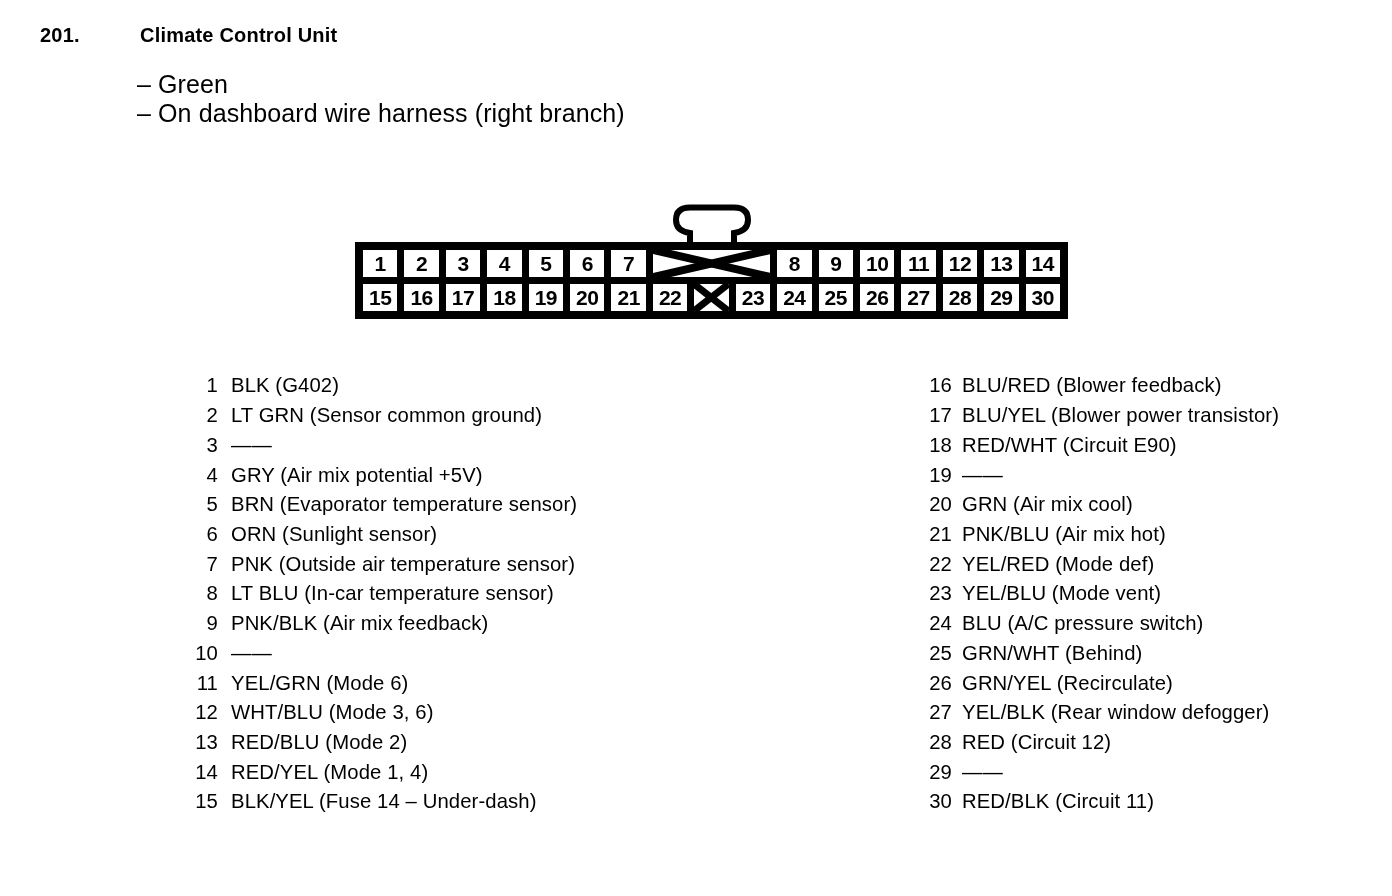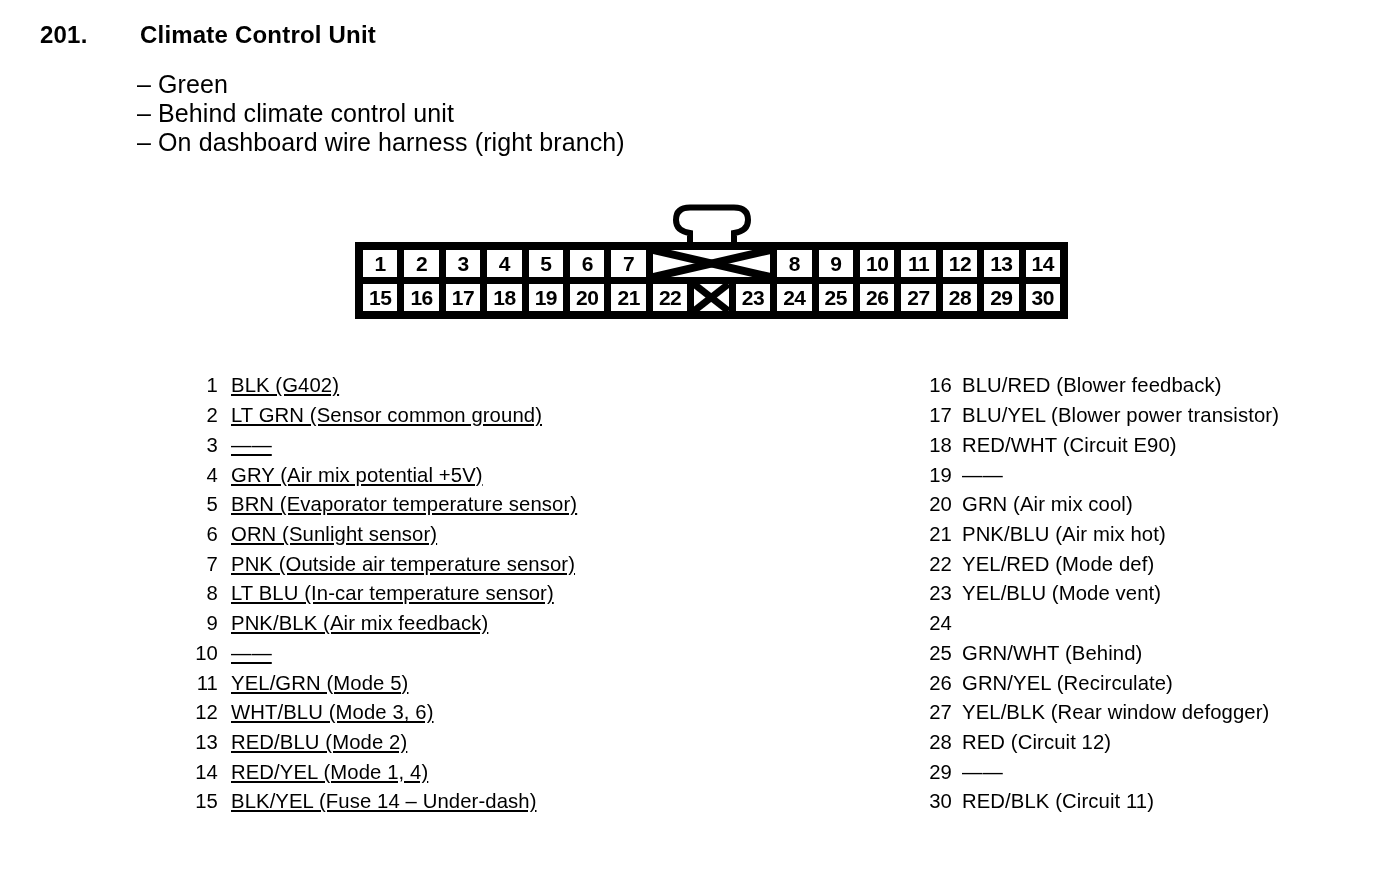--- a/index.html
+++ b/index.html
@@ -10,21 +10,21 @@
     font-family: "Liberation Sans", sans-serif;
     color: #000;
     overflow: hidden;
   }
   .page { position: absolute; inset: 0; background: #fff; }
 
   
   .title-row {
     position: absolute; left: 40px; top: 16px;
     display: flex; align-items: baseline;
-    font-weight: bold; font-size: 24px; line-height: 38px;
+    font-weight: bold; font-size: 20px; line-height: 38px;
     letter-spacing: 0.2px; white-space: nowrap;
   }
   .title-num { width: 100px; }
 
   
   .notes {
     position: absolute; left: 137px; top: 70px;
     font-size: 25px; line-height: 29.2px;
     letter-spacing: 0.1px; white-space: nowrap;
   }
@@ -56,36 +56,35 @@
   .pinlist {
     position: absolute; top: 371px;
     font-size: 20.3px; letter-spacing: 0.1px;
   }
   .pinlist.left { left: 188px; }
   .pinlist.right { left: 909px; }
   .pinrow { height: 29.72px; display: flex; align-items: center; white-space: nowrap; }
   .pnum { text-align: right; }
   .pinlist.left .pnum { width: 30px; }
   .pinlist.right .pnum { width: 43px; }
-  .pinlist.left .pdesc { margin-left: 13px; text-decoration: underline; }
+  .pinlist.left .pdesc { margin-left: 13px; }
   .pinlist.right .pdesc { margin-left: 10px; }
 </style>
 </head>
 <body>
 
 <div class="page">
 
   <div class="title-row">
     <span class="title-num">201.</span>
     <span class="title-text">Climate Control Unit</span>
   </div>
 
   <div class="notes">
     <div class="note">– Green</div>
-    <div class="note">– Behind climate control unit</div>
     <div class="note">– On dashboard wire harness (right branch)</div>
   </div>
 
   <div class="connector">
     <svg class="latch" width="92" height="39" viewBox="0 0 92 39">
       <path d="M 24 39 L 24 29 Q 10 27 10 16 Q 10 3.5 24 3.5 L 68 3.5 Q 82 3.5 82 16 Q 82 27 68 29 L 68 39" fill="#ffffff" stroke="#000000" stroke-width="6"></path>
     </svg>
     <div class="pin-grid">
 
       <div class="pcell">1</div>
@@ -170,21 +169,21 @@
     <div class="pinrow">
         <span class="pnum">9</span>
         <span class="pdesc">PNK/BLK (Air mix feedback)</span>
       </div>
     <div class="pinrow">
         <span class="pnum">10</span>
         <span class="pdesc">——</span>
       </div>
     <div class="pinrow">
         <span class="pnum">11</span>
-        <span class="pdesc">YEL/GRN (Mode 5)</span>
+        <span class="pdesc">YEL/GRN (Mode 6)</span>
       </div>
     <div class="pinrow">
         <span class="pnum">12</span>
         <span class="pdesc">WHT/BLU (Mode 3, 6)</span>
       </div>
     <div class="pinrow">
         <span class="pnum">13</span>
         <span class="pdesc">RED/BLU (Mode 2)</span>
       </div>
     <div class="pinrow">
@@ -225,20 +224,21 @@
     <div class="pinrow">
         <span class="pnum">22</span>
         <span class="pdesc">YEL/RED (Mode def)</span>
       </div>
     <div class="pinrow">
         <span class="pnum">23</span>
         <span class="pdesc">YEL/BLU (Mode vent)</span>
       </div>
     <div class="pinrow">
         <span class="pnum">24</span>
+        <span class="pdesc">BLU (A/C pressure switch)</span>
       </div>
     <div class="pinrow">
         <span class="pnum">25</span>
         <span class="pdesc">GRN/WHT (Behind)</span>
       </div>
     <div class="pinrow">
         <span class="pnum">26</span>
         <span class="pdesc">GRN/YEL (Recirculate)</span>
       </div>
     <div class="pinrow">

